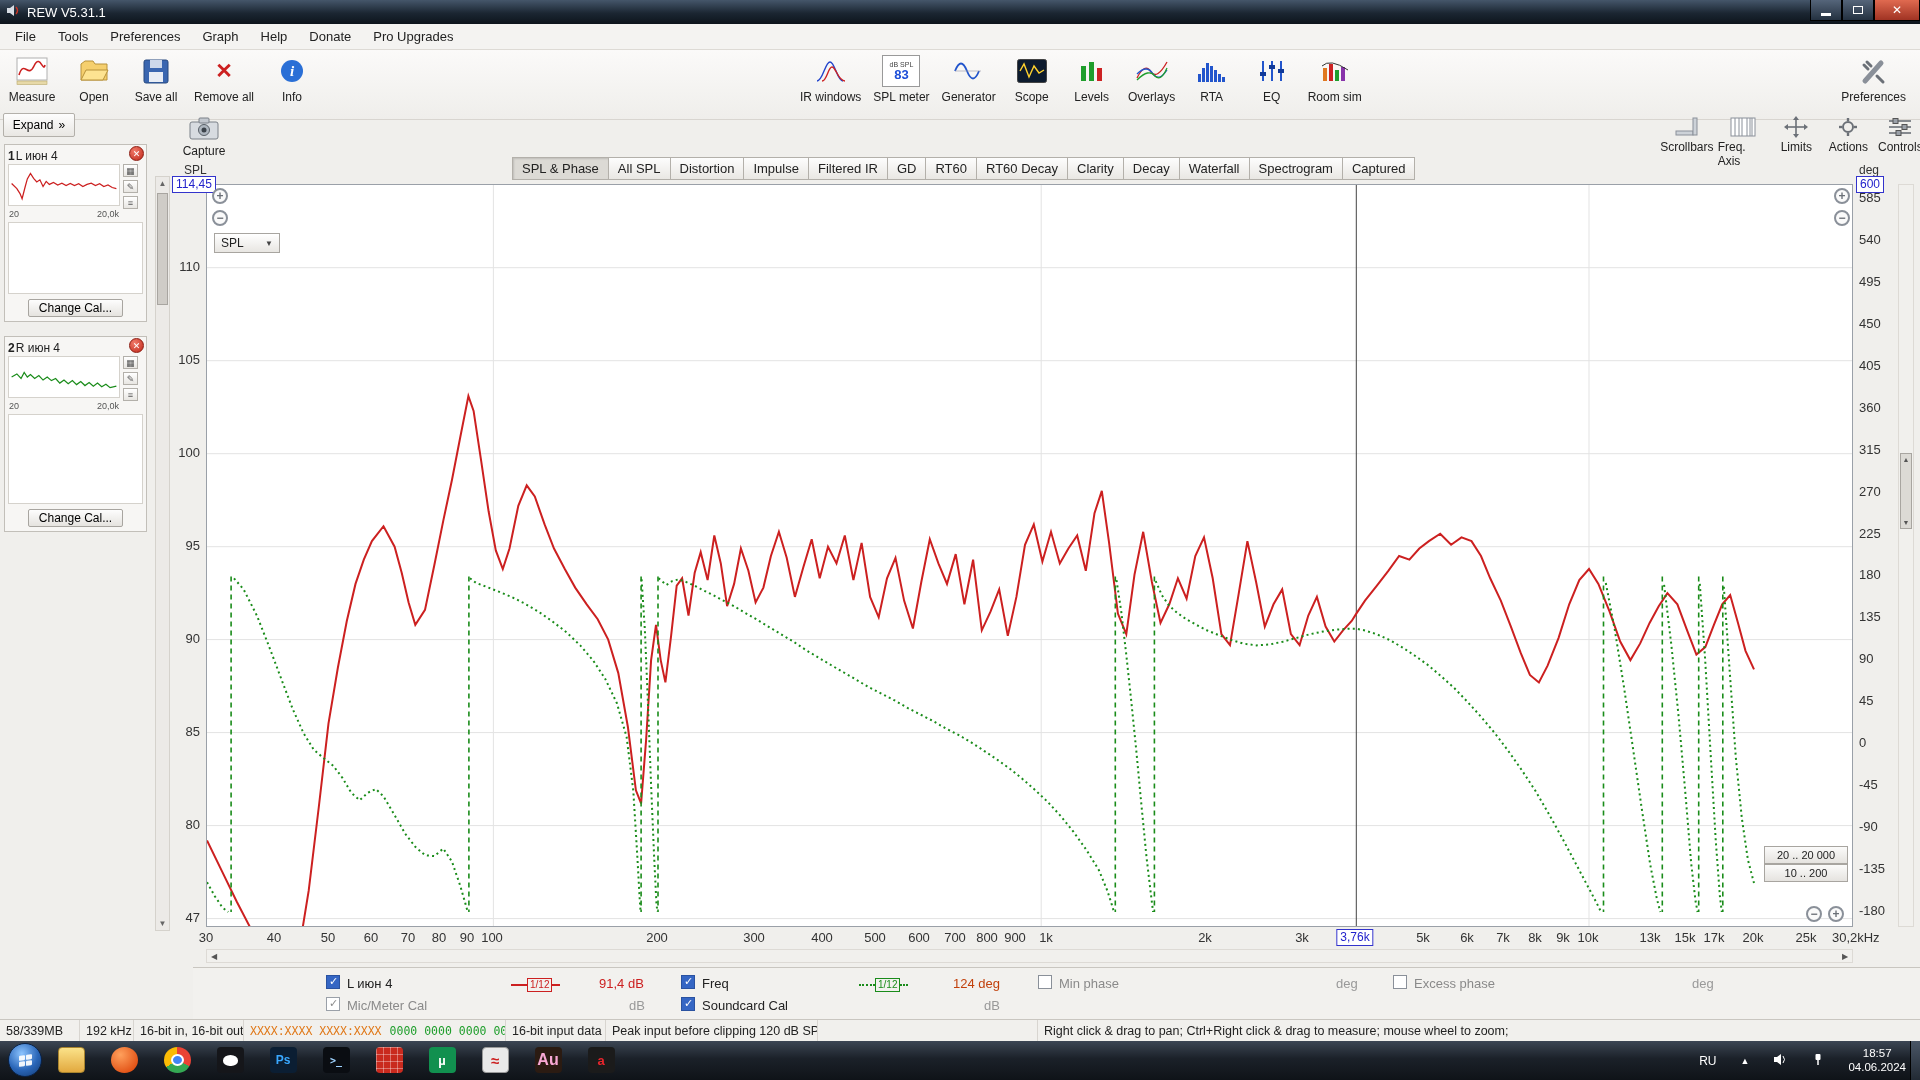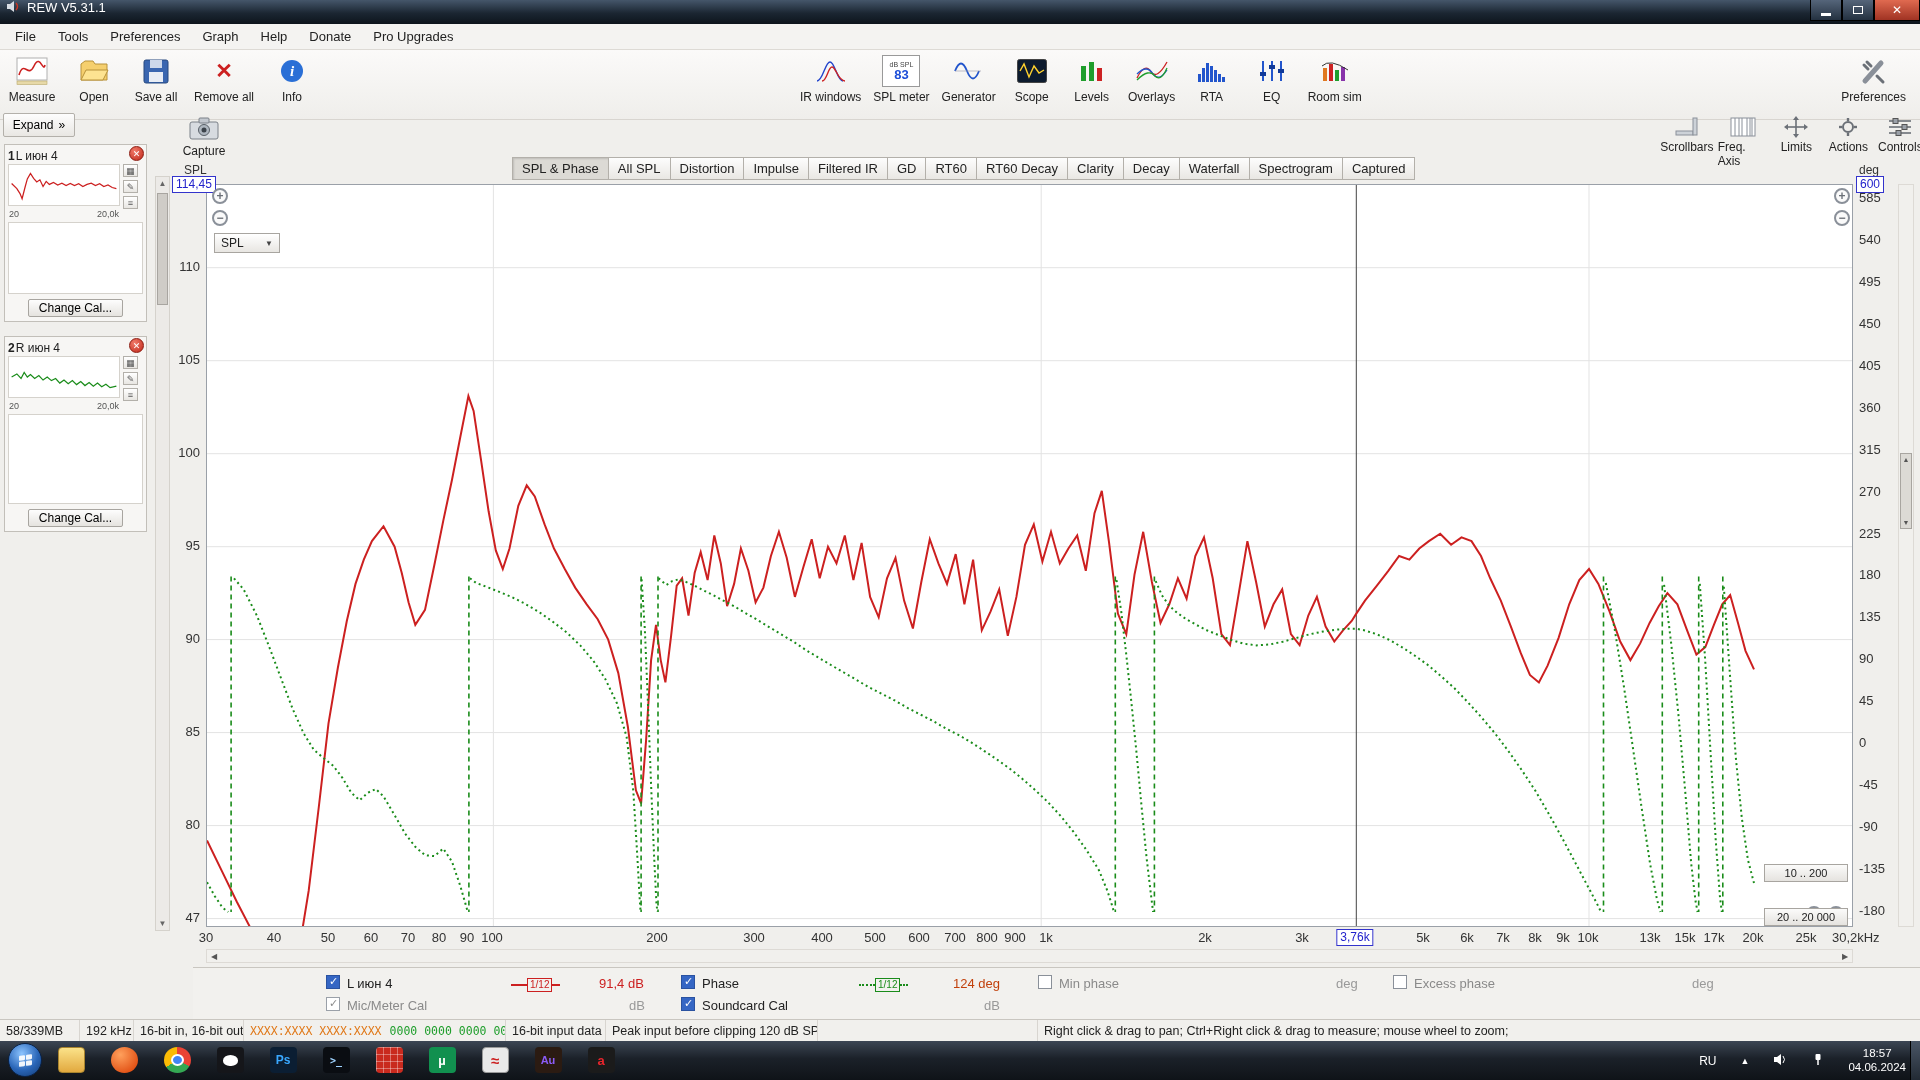--- a/index.html
+++ b/index.html
@@ -2,21 +2,21 @@
 <html><head>
 <meta charset="utf-8">
 <style>
   *{box-sizing:border-box;margin:0;padding:0}
   html,body{margin:0;background:#000}
   .screen{position:relative;width:1920px;height:1080px;overflow:hidden;background:#f0efec;
           font-family:"Liberation Sans",sans-serif;color:#222}
 
   
   .titlebar{position:absolute;left:0;top:0;width:1920px;height:24px;
-            background:linear-gradient(#45566a,#1b2632 55%,#0d141c);display:flex;
+            background:linear-gradient(#45566a,#1b2632 55%,#0d141c);display:flex;align-items:center;
             color:#fff;font-size:13px;padding-left:6px}
   .titlebar .ttext{margin-left:6px}
   .win-controls{position:absolute;right:0;top:0;display:flex}
   .wc{width:32px;height:21px;display:flex;align-items:center;justify-content:center;
       background:linear-gradient(#5a6focc,#2a3542);background:linear-gradient(#55657a,#243140);
       border:1px solid #000;border-top:none}
   .wc .dash{width:10px;height:3px;background:#fff;margin-top:8px}
   .wc .box{width:10px;height:8px;border:1.5px solid #fff}
   .wc.close{width:46px;background:linear-gradient(#e06a50,#a03323)}
   .wc.close span{color:#fff;font-size:12px}
@@ -149,21 +149,21 @@
   .app-orange .gl{background:radial-gradient(circle at 35% 30%,#ffa05c,#d93a00);border-radius:50%}
   .app-chrome .gl{border-radius:50%;background:conic-gradient(#ea4335 0 33%,#34a853 0 66%,#fbbc05 0)}
   .app-chrome .gl::after{content:"";position:absolute;inset:7px;background:#4285f4;border:2.5px solid #fff;border-radius:50%}
   .app-cat .gl{background:#15161a}
   .app-cat .gl::after{content:"";width:15px;height:11px;background:#fff;border-radius:50% 50% 45% 45%}
   .app-photoshop .gl{background:#0b1e33;color:#39a8ff;font-size:12px}
   .app-terminal .gl{background:#0a0d12;color:#9fd3ff;font-size:10px;font-family:"DejaVu Sans Mono",monospace}
   .app-grid .gl{background:#c92a1e;background-image:linear-gradient(rgba(255,255,255,.35) 1px,transparent 1px),linear-gradient(90deg,rgba(255,255,255,.35) 1px,transparent 1px);background-size:7px 7px}
   .app-utorrent .gl{background:#11904f;color:#fff}
   .app-rew .gl{background:#e9e9e9;color:#cc2020;font-size:15px;border:1px solid #999}
-  .app-audition .gl{background:#2b1b12;color:#8b5cf6;font-size:11px}
+  .app-audition .gl{background:#2b1b12;color:#f9a8d4;font-size:16px}
   .app-amd .gl{background:#1b1b1b;color:#e8252c}
   .tray{position:absolute;right:14px;top:0;height:39px;display:flex;align-items:center;gap:24px;color:#fff}
   .tray .lang{font-size:12px}
   .tray .chev{font-size:9px}
   .clock{text-align:center;font-size:11.5px;line-height:1.2}
   .show-desktop{position:absolute;right:0;top:0;width:10px;height:39px;border-left:1px solid #000;
                 background:linear-gradient(#4a5666,#222a34)}
 </style>
 </head>
 <body>
@@ -633,21 +633,21 @@
   <span class="zoom" style="left:1834px;top:210px">−</span>
   <span class="zoom" style="left:1806px;top:906px">−</span>
   <span class="zoom" style="left:1828px;top:906px">+</span>
 
   <div class="spl-dd">
     <span>SPL</span>
     <span class="car">▼</span>
   </div>
 
   <div class="range-btn" style="left:1764px;top:864px">10 .. 200</div>
-  <div class="range-btn" style="left:1764px;top:908px">20 .. 20 000</div>
+  <div class="range-btn" style="left:1764px;top:846px">20 .. 20 000</div>
 
   <div class="hscroll">
     <span class="hs-arrow" style="left:0">◀</span>
     <span class="hs-arrow" style="right:0">▶</span>
   </div>
   <div class="vscroll">
     <span class="vs-thumb">
         <span>▲</span>
         <span>▼</span>
       </span>
@@ -656,21 +656,21 @@
   <div class="legend">
     <span class="lg" style="left:133px;top:7px"><span class="cb on"></span></span>
     <span class="lg" style="left:154px;top:8px">L июн 4</span>
     <span class="lg chip" style="left:318px;top:10px">
         <span class="ln"></span>
         <span class="bx">1/12</span>
         <span class="ln" style="width:8px"></span>
       </span>
     <span class="lg val-red" style="left:406px;top:8px">91,4 dB</span>
     <span class="lg" style="left:488px;top:7px"><span class="cb on"></span></span>
-    <span class="lg" style="left:509px;top:8px">Phase</span>
+    <span class="lg" style="left:509px;top:8px">Freq</span>
     <span class="lg chip" style="left:666px;top:10px">
         <span class="ln dot"></span>
         <span class="bx grn">1/12</span>
         <span class="ln dot" style="width:8px"></span>
       </span>
     <span class="lg val-dark" style="left:760px;top:8px">124 deg</span>
     <span class="lg" style="left:845px;top:7px"><span class="cb gray"></span></span>
     <span class="lg gaylbl" style="left:866px;top:8px">Min phase</span>
     <span class="lg mut" style="left:1143px;top:8px">deg</span>
     <span class="lg" style="left:1200px;top:7px"><span class="cb gray"></span></span>

